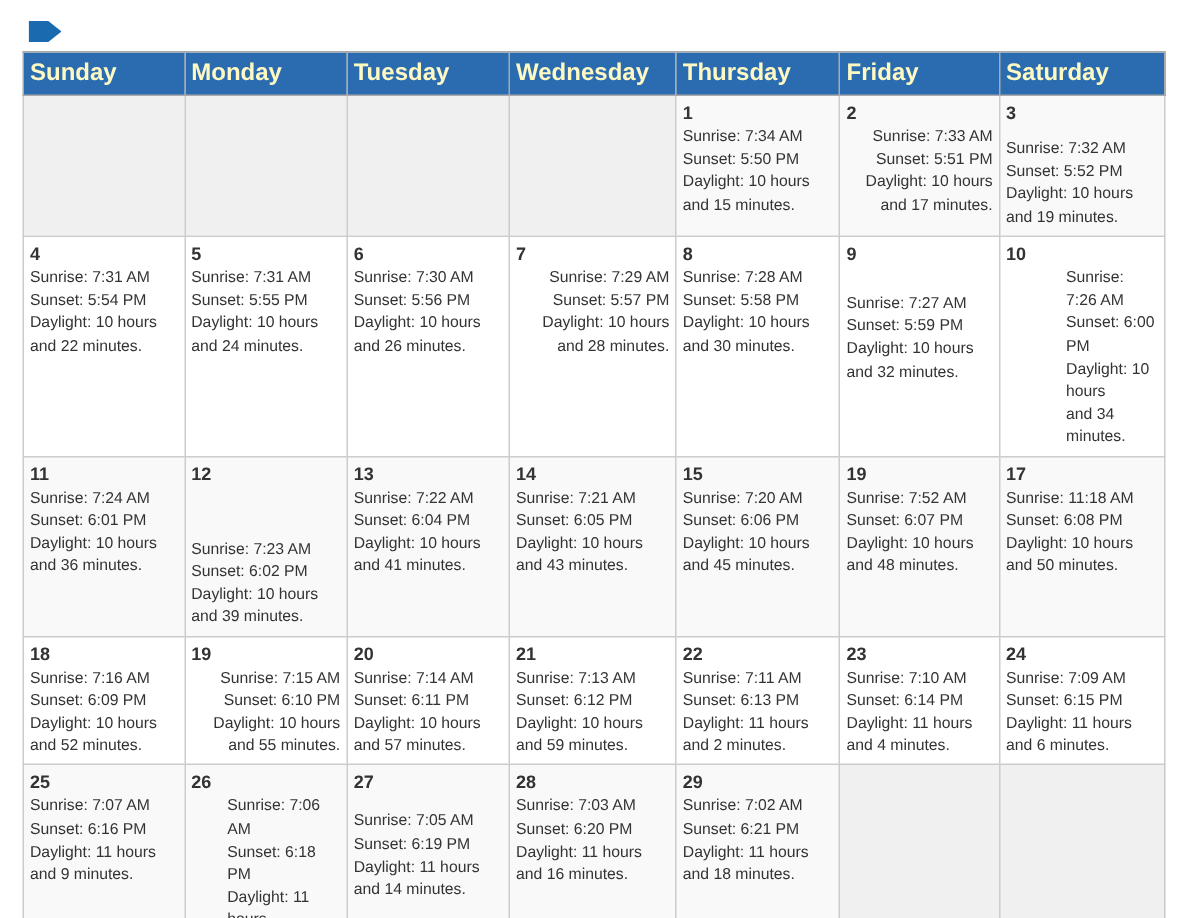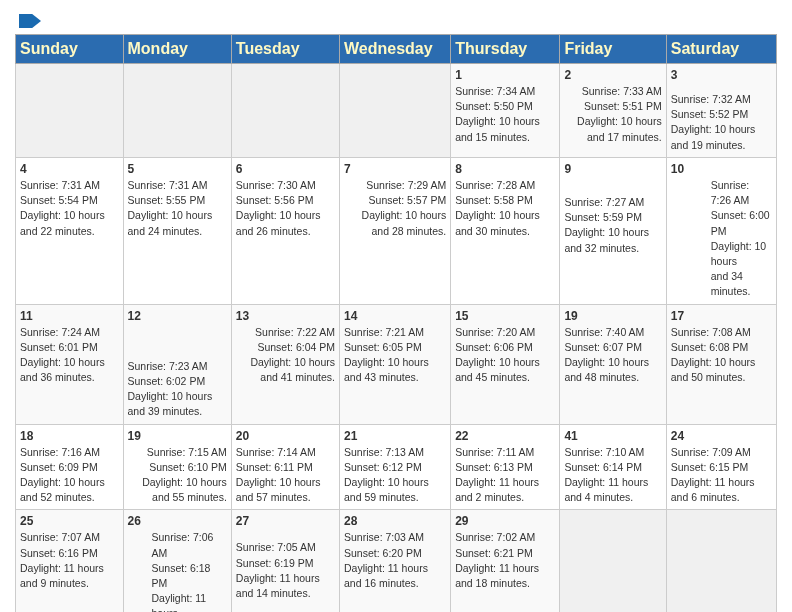--- a/index.html
+++ b/index.html
@@ -219,49 +219,49 @@
         </td>
         <td>
           <span class="day-num">12</span>
           <div class="day-info" style="white-space: pre-line; margin-top: 36px;">Sunrise: 7:23 AM
 Sunset: 6:02 PM
 Daylight: 10 hours
 and 39 minutes.</div>
         </td>
         <td>
           <span class="day-num">13</span>
-          <div class="day-info" style="white-space: pre-line; text-align: right;">Sunrise: 7:22 AM
+          <div class="day-info" style="white-space: pre-line;">Sunrise: 7:22 AM
 Sunset: 6:04 PM
 Daylight: 10 hours
 and 41 minutes.</div>
         </td>
         <td>
           <span class="day-num">14</span>
           <div class="day-info" style="white-space: pre-line;">Sunrise: 7:21 AM
 Sunset: 6:05 PM
 Daylight: 10 hours
 and 43 minutes.</div>
         </td>
         <td>
           <span class="day-num">15</span>
           <div class="day-info" style="white-space: pre-line;">Sunrise: 7:20 AM
 Sunset: 6:06 PM
 Daylight: 10 hours
 and 45 minutes.</div>
         </td>
         <td>
           <span class="day-num">19</span>
-          <div class="day-info" style="white-space: pre-line;">Sunrise: 7:40 AM
+          <div class="day-info" style="white-space: pre-line;">Sunrise: 7:52 AM
 Sunset: 6:07 PM
 Daylight: 10 hours
 and 48 minutes.</div>
         </td>
         <td>
           <span class="day-num">17</span>
-          <div class="day-info" style="white-space: pre-line;">Sunrise: 7:08 AM
+          <div class="day-info" style="white-space: pre-line;">Sunrise: 11:18 AM
 Sunset: 6:08 PM
 Daylight: 10 hours
 and 50 minutes.</div>
         </td>
       </tr>
       <tr>
         <td>
           <span class="day-num">18</span>
           <div class="day-info" style="white-space: pre-line;">Sunrise: 7:16 AM
 Sunset: 6:09 PM
@@ -290,21 +290,21 @@
 and 59 minutes.</div>
         </td>
         <td>
           <span class="day-num">22</span>
           <div class="day-info" style="white-space: pre-line;">Sunrise: 7:11 AM
 Sunset: 6:13 PM
 Daylight: 11 hours
 and 2 minutes.</div>
         </td>
         <td>
-          <span class="day-num">41</span>
+          <span class="day-num">23</span>
           <div class="day-info" style="white-space: pre-line;">Sunrise: 7:10 AM
 Sunset: 6:14 PM
 Daylight: 11 hours
 and 4 minutes.</div>
         </td>
         <td>
           <span class="day-num">24</span>
           <div class="day-info" style="white-space: pre-line;">Sunrise: 7:09 AM
 Sunset: 6:15 PM
 Daylight: 11 hours

